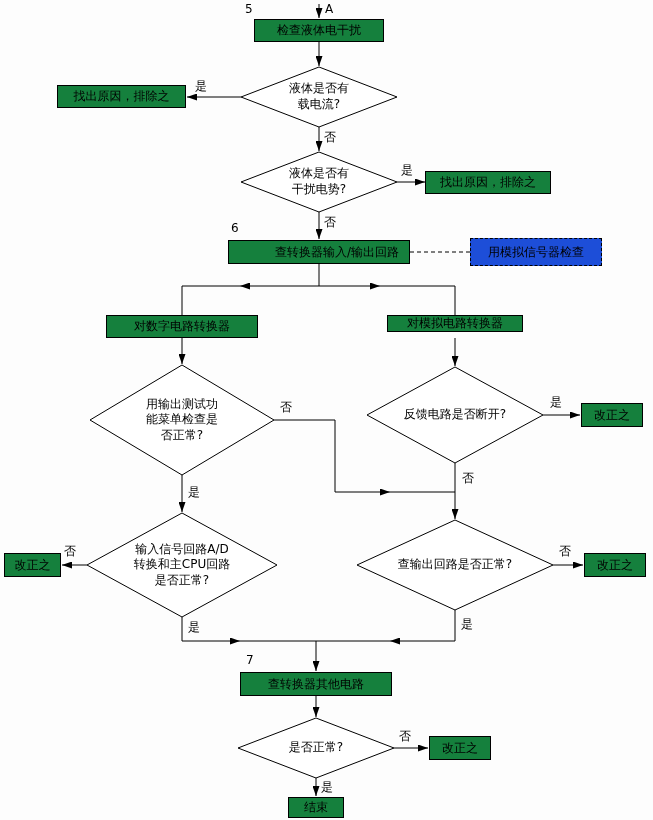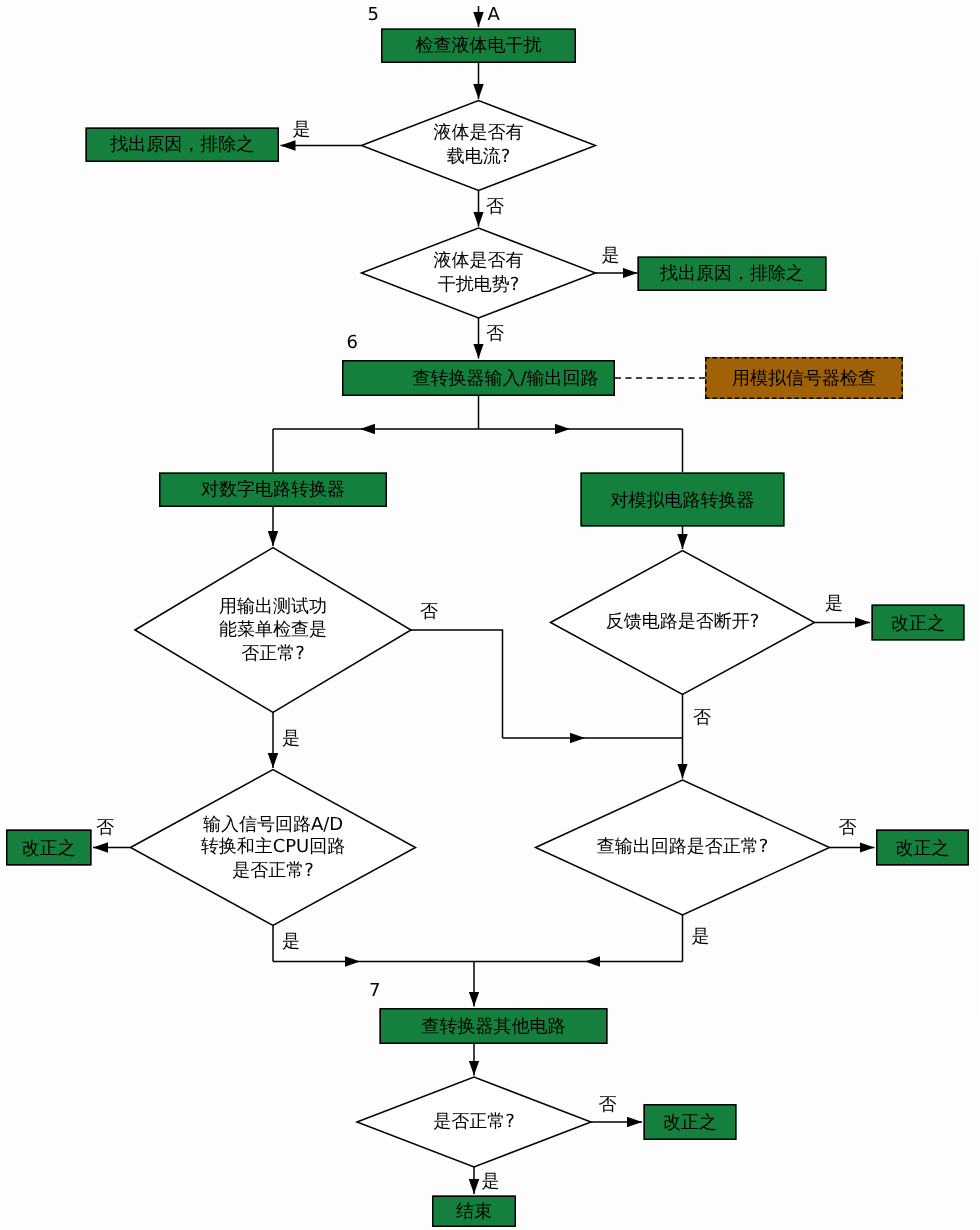--- a/index.html
+++ b/index.html
@@ -22,21 +22,21 @@
     display: flex;
     align-items: center;
     justify-content: center;
     border: 1px solid #000;
     background: #15803d;
     font-size: 12px;
     line-height: 1.2;
     text-align: center;
     white-space: pre-line;
   }
-  .node.dashed { border-style: dashed; background: #a16207; }
+  .node.dashed { border-style: dashed; background: #1d4ed8; }
   .dtext {
     position: absolute;
     display: flex;
     align-items: center;
     justify-content: center;
     font-size: 12px;
     line-height: 1.3;
     text-align: center;
     white-space: pre-line;
     pointer-events: none;
@@ -123,25 +123,25 @@
       <polygon points="238,748 316,718 394,748 316,778"></polygon>
     </g>
   </svg>
 
   <div class="node" style="left:254px; top:19px; width:130px; height:23px;">检查液体电干扰</div>
   <div class="node" style="left:57px; top:85px; width:129px; height:23px;">找出原因，排除之</div>
   <div class="node" style="left:425px; top:171px; width:126px; height:23px;">找出原因，排除之</div>
   <div class="node" style="left:228px; top:240px; width:182px; height:24px;padding-left:36px;">查转换器输入/输出回路</div>
   <div class="node dashed" style="left:470px; top:238px; width:132px; height:28px;">用模拟信号器检查</div>
   <div class="node" style="left:106px; top:315px; width:152px; height:23px;">对数字电路转换器</div>
-  <div class="node" style="left:387px; top:315px; width:136px; height:36px;">对模拟电路转换器</div>
+  <div class="node" style="left:387px; top:315px; width:136px; height:17px;">对模拟电路转换器</div>
   <div class="node" style="left:581px; top:403px; width:62px; height:24px;">改正之</div>
   <div class="node" style="left:4px; top:553px; width:57px; height:24px;">改正之</div>
   <div class="node" style="left:584px; top:553px; width:62px; height:24px;">改正之</div>
-  <div class="node" style="left:240px; top:672px; width:152px; height:24px;margin-left:13px;">查转换器其他电路</div>
+  <div class="node" style="left:240px; top:672px; width:152px; height:24px;">查转换器其他电路</div>
   <div class="node" style="left:429px; top:736px; width:62px; height:24px;">改正之</div>
   <div class="node" style="left:288px; top:797px; width:56px; height:21px;">结束</div>
 
   <div class="dtext" style="left:259px; top:77px; width:120px; height:40px;">液体是否有
 载电流?</div>
   <div class="dtext" style="left:259px; top:162px; width:120px; height:40px;">液体是否有
 干扰电势?</div>
   <div class="dtext" style="left:102px; top:380px; width:160px; height:80px;">用输出测试功
 能菜单检查是
 否正常?</div>

